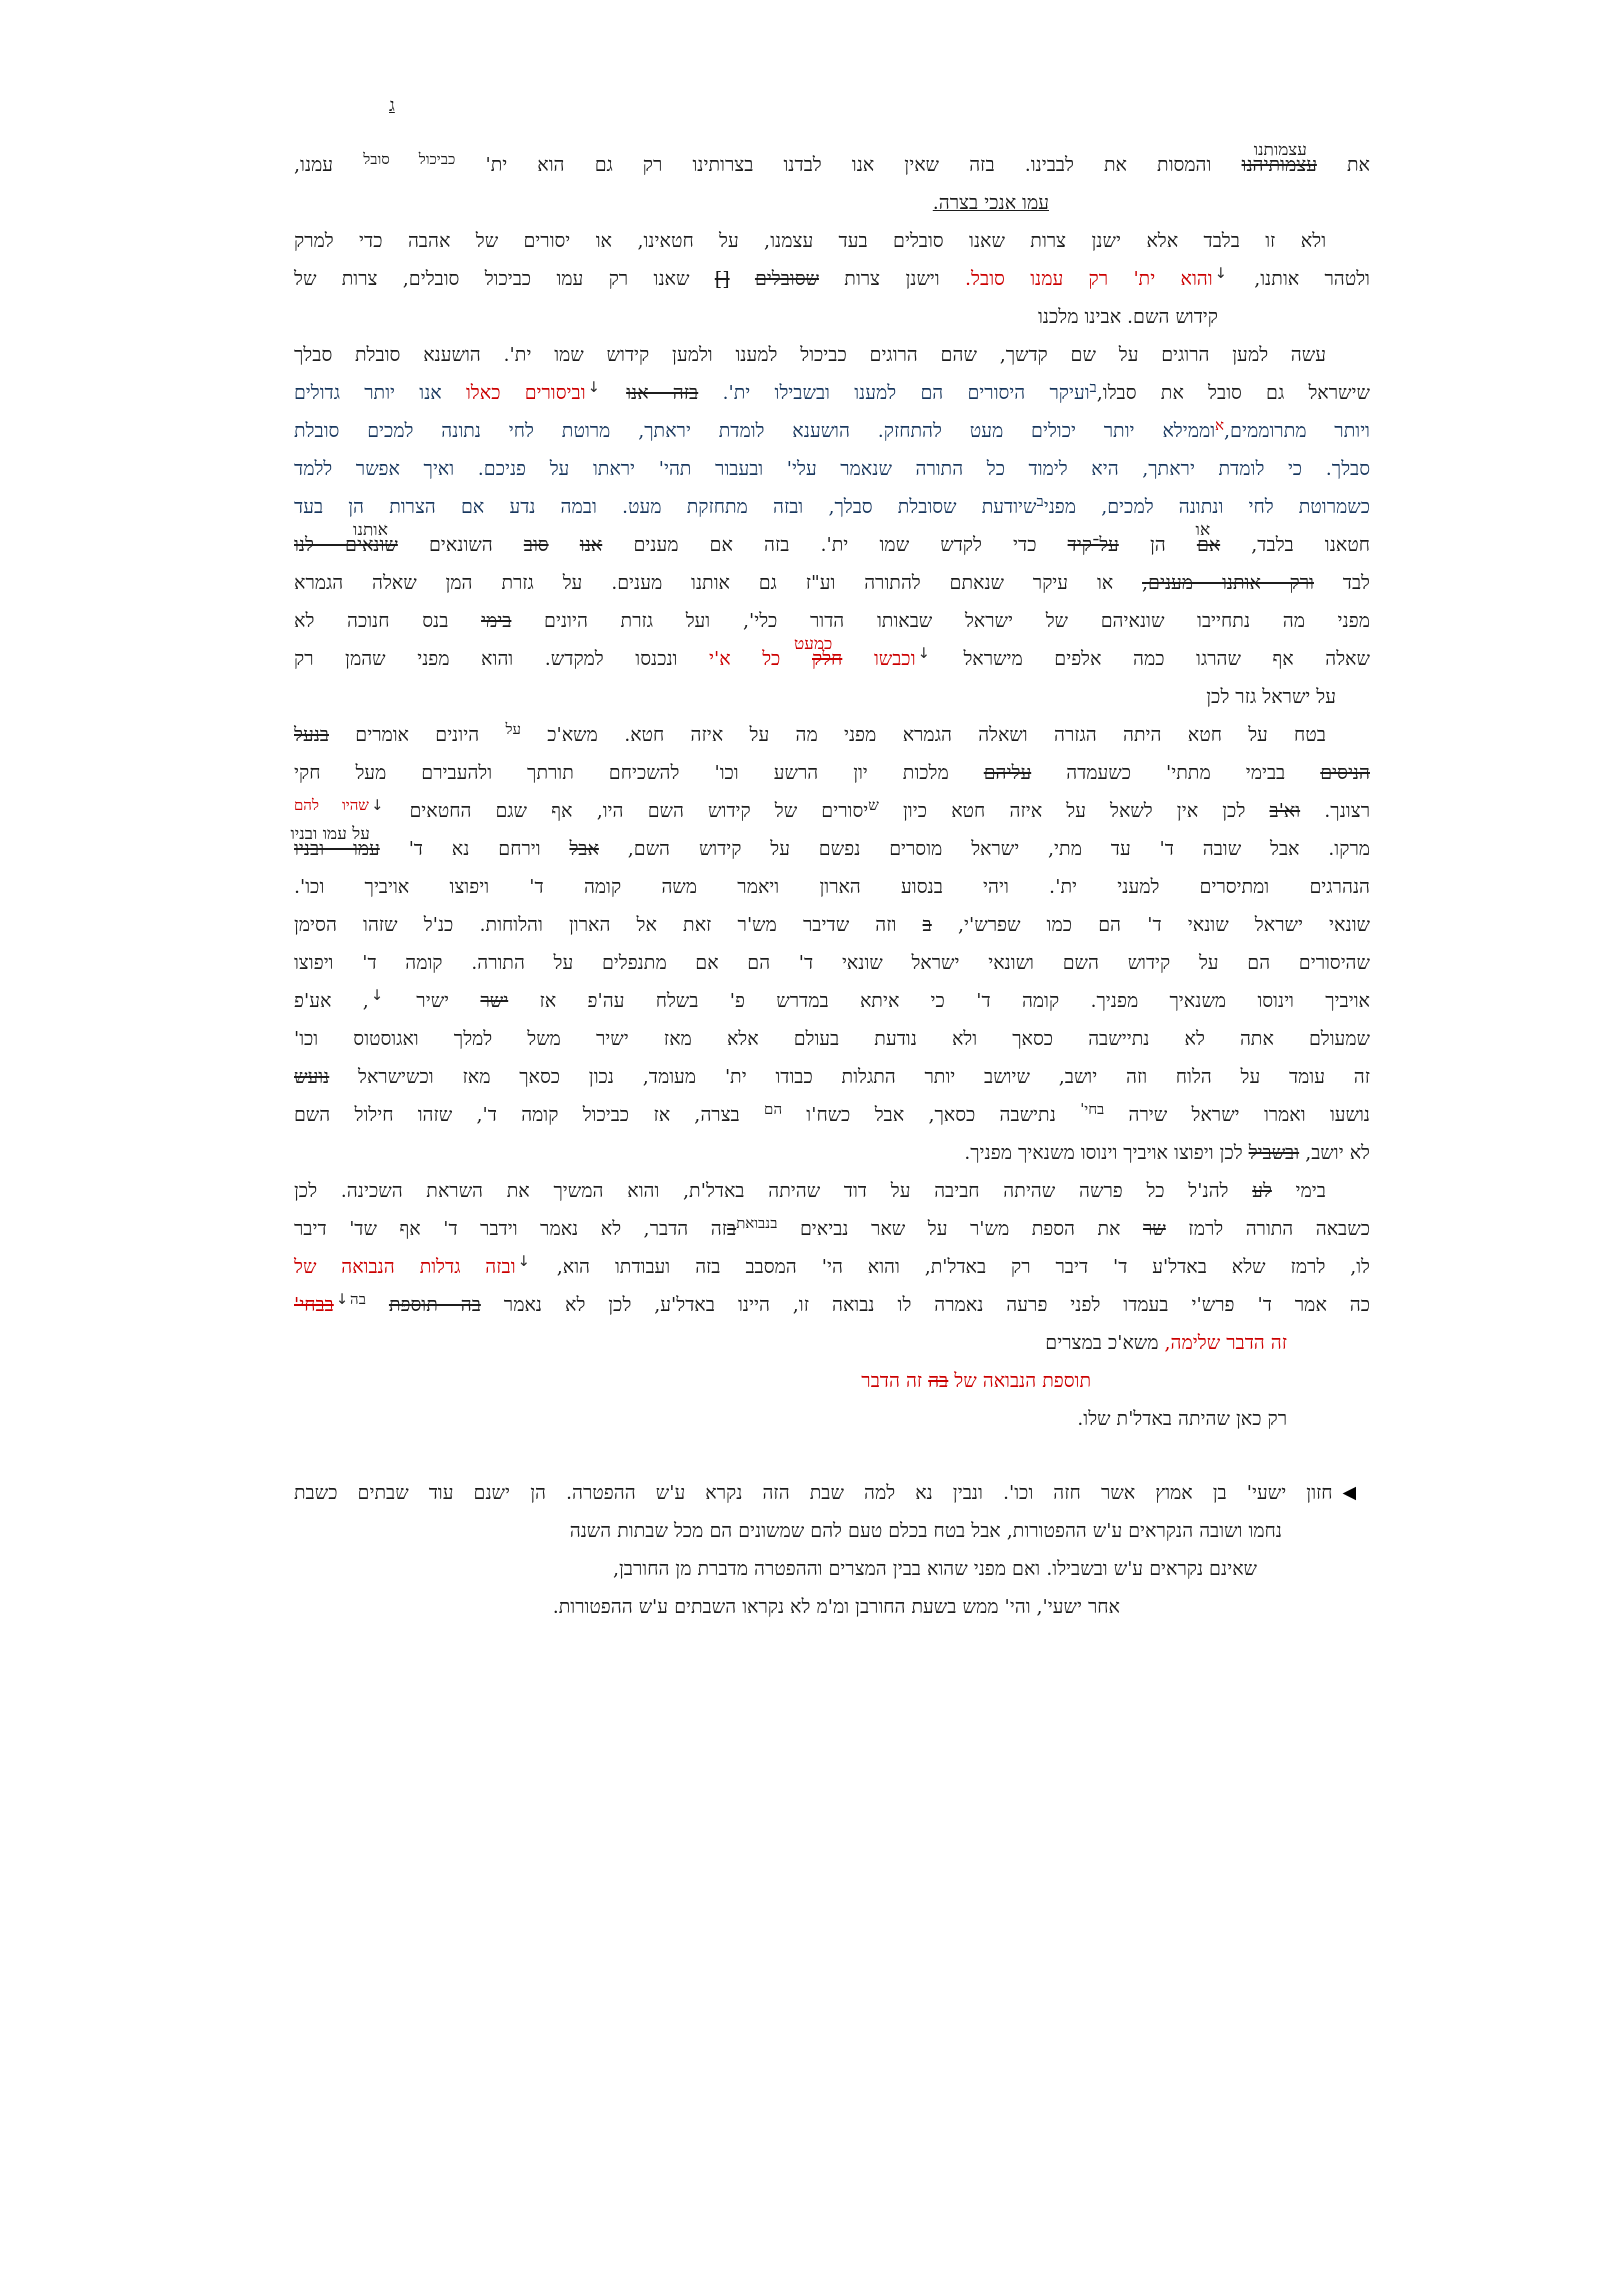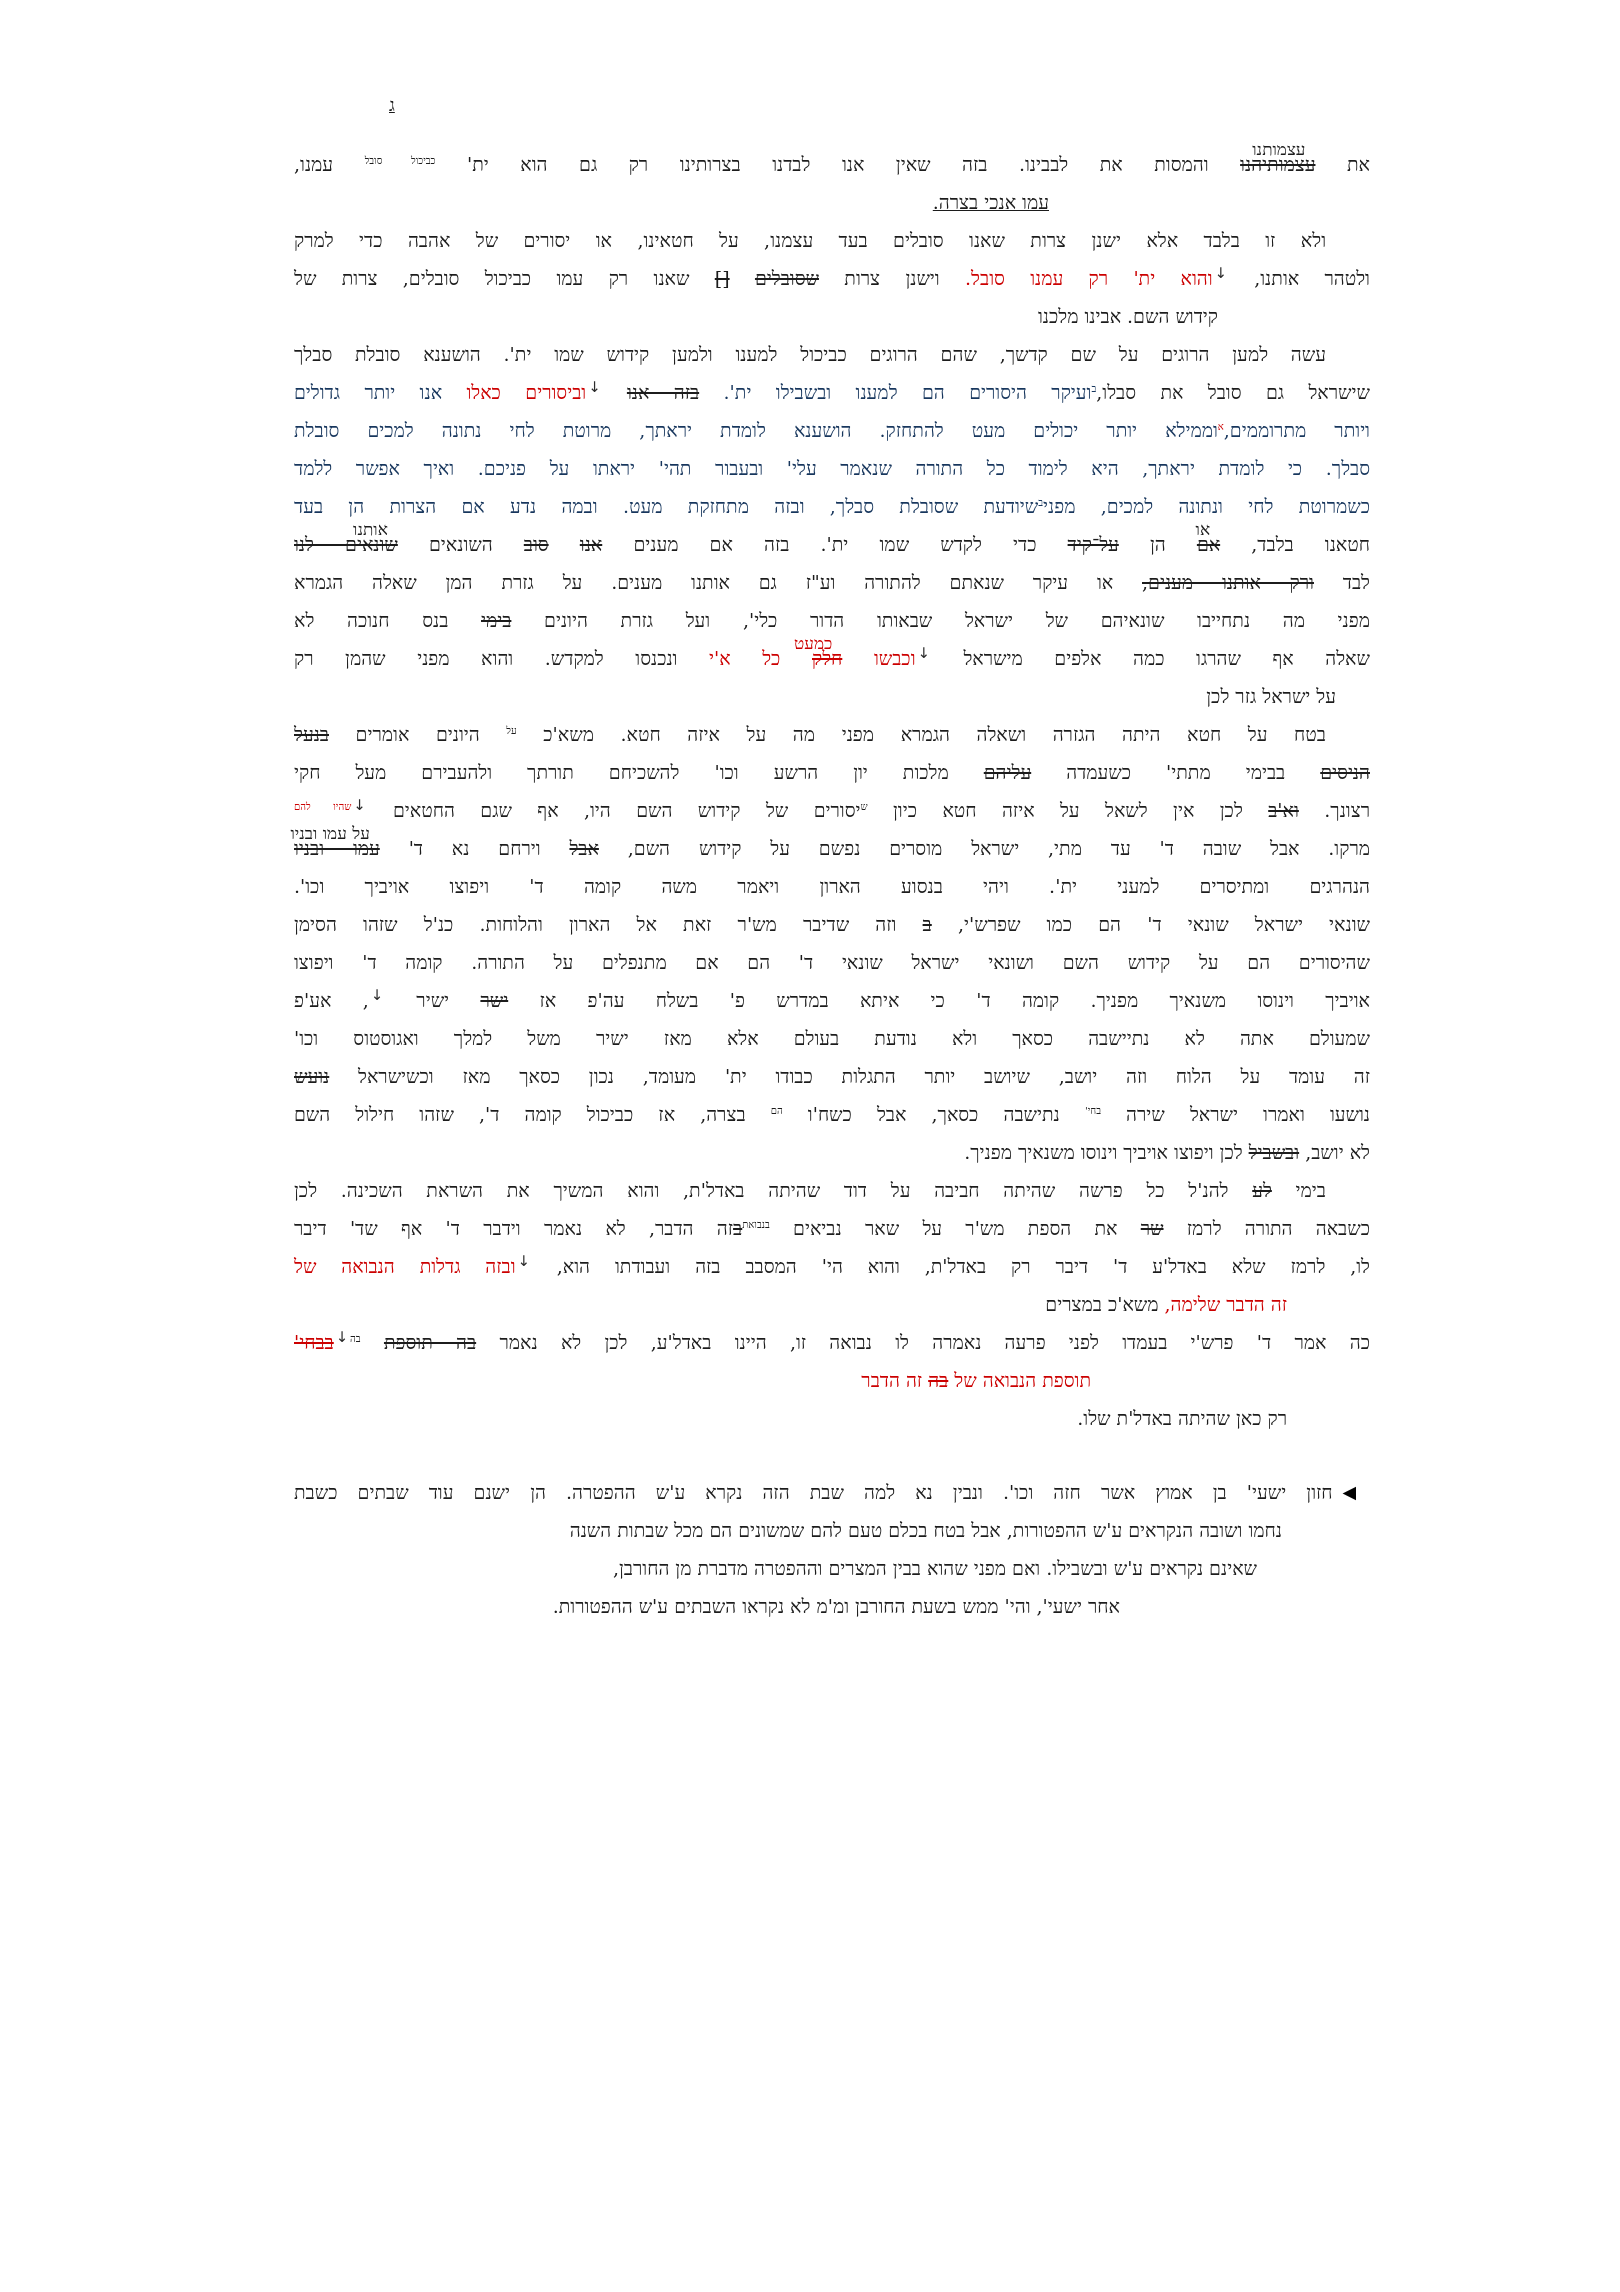--- a/index.html
+++ b/index.html
@@ -26,21 +26,21 @@
     line-height:23.5px;
     margin-bottom:27.4px;
     text-decoration:underline;
   }
   .para { margin:0; }
   .para.gap { margin-top:36px; }
   .line { text-align:right; white-space:normal; }
   .line.just { text-align:justify; text-align-last:justify; }
   .run { }
   .st { text-decoration:line-through; text-decoration-thickness:1.5px; }
-  .sup { vertical-align:super; font-size:10px; line-height:0; }
+  .sup { vertical-align:super; font-size:15px; line-height:0; }
   .red { color:var(--ins-red,#cc0000); }
   .navy { color:var(--rev-navy,#17365d); }
   .arr {
     vertical-align:super; font-size:14.7px; line-height:0;
     font-family:"DejaVu Sans","Liberation Sans",sans-serif;
     color:#2b2b2b; padding:0 2px;
   }
   .mark {
     font-size:17.6px;
     font-family:"DejaVu Sans","Liberation Sans",sans-serif;
@@ -94,22 +94,22 @@
           <div class="line just"><span class="run">אויביך וינוסו משנאיך מפניך. קומה ד' כי איתא במדרש פ' בשלח עה'פ אז </span><span class="run st">ישר</span><span class="run"> ישיר </span><span class="arr">↓</span><span class="run">, אע'פ</span></div>
           <div class="line just"><span class="run">שמעולם אתה לא נתיישבה כסאך ולא נודעת בעולם אלא מאז ישיר משל למלך ואגוסטוס וכו'</span></div>
           <div class="line just"><span class="run">זה עומד על הלוח וזה יושב, שיושב יותר התגלות כבודו ית' מעומד, נכון כסאך מאז וכשישראל </span><span class="run st">נועש</span></div>
           <div class="line just"><span class="run">נושעו ואמרו ישראל שירה </span><span class="run sup">בחי'</span><span class="run"> נתישבה כסאך, אבל כשח'ו </span><span class="run sup">הם</span><span class="run"> בצרה, אז כביכול קומה ד', שזהו חילול השם</span></div>
           <div class="line"><span class="run">לא יושב, </span><span class="run st">ובשביל</span><span class="run"> לכן ויפוצו אויביך וינוסו משנאיך מפניך.</span></div>
         </div>
         <div class="para">
           <div class="line just" style="padding-right: 44px;"><span class="run">בימי </span><span class="run st">לע</span><span class="run"> להנ'ל כל פרשה שהיתה חביבה על דוד שהיתה באדל'ת, והוא המשיך את השראת השכינה. לכן</span></div>
           <div class="line just"><span class="run">כשבאה התורה לרמז </span><span class="run st">שר</span><span class="run"> את הספת מש'ר על שאר נביאים </span><span class="run sup">בנבואת</span><span class="run st">ב</span><span class="run">זה הדבר, לא נאמר וידבר ד' אף שד' דיבר</span></div>
           <div class="line just"><span class="run">לו, לרמז שלא באדל'ע ד' דיבר רק באדל'ת, והוא הי' המסבב בזה ועבודתו הוא, </span><span class="arr">↓</span><span class="run red">ובזה גדלות הנבואה של</span></div>
+          <div class="line just"><span class="run">כה אמר ד' פרש'י בעמדו לפני פרעה נאמרה לו נבואה זו, היינו באדל'ע, לכן לא נאמר </span><span class="run st">בה תוספת</span><span class="run"> </span><span class="run sup">בה</span><span class="arr">↓</span><span class="run st red">בבחי'</span></div>
           <div class="line" style="padding-right: 83px;"><span class="run red">זה הדבר שלימה,</span><span class="run"> משא'כ במצרים</span></div>
-          <div class="line just"><span class="run">כה אמר ד' פרש'י בעמדו לפני פרעה נאמרה לו נבואה זו, היינו באדל'ע, לכן לא נאמר </span><span class="run st">בה תוספת</span><span class="run"> </span><span class="run sup">בה</span><span class="arr">↓</span><span class="run st red">בבחי'</span></div>
           <div class="line" style="padding-right: 279px;"><span class="run red">תוספת הנבואה של </span><span class="run st red">בה</span><span class="run red"> זה הדבר</span></div>
           <div class="line" style="padding-right: 83px;"><span class="run">רק כאן שהיתה באדל'ת שלו.</span></div>
         </div>
         <div class="para gap">
           <div class="line just"><span class="mark">◀</span><span class="run">חזון ישעי' בן אמוץ אשר חזה וכו'. ונבין נא למה שבת הזה נקרא ע'ש ההפטרה. הן ישנם עוד שבתים כשבת</span></div>
           <div class="line" style="padding-right: 88px;"><span class="run">נחמו ושובה הנקראים ע'ש ההפטורות, אבל בטח בכלם טעם להם שמשונים הם מכל שבתות השנה</span></div>
           <div class="line" style="padding-right: 113px;"><span class="run">שאינם נקראים ע'ש ובשבילו. ואם מפני שהוא בבין המצרים וההפטרה מדברת מן החורבן,</span></div>
           <div class="line" style="padding-right: 250px;"><span class="run">אחר ישעי', והי' ממש בשעת החורבן ומ'מ לא נקראו השבתים ע'ש ההפטורות.</span></div>
         </div>
       </div>

